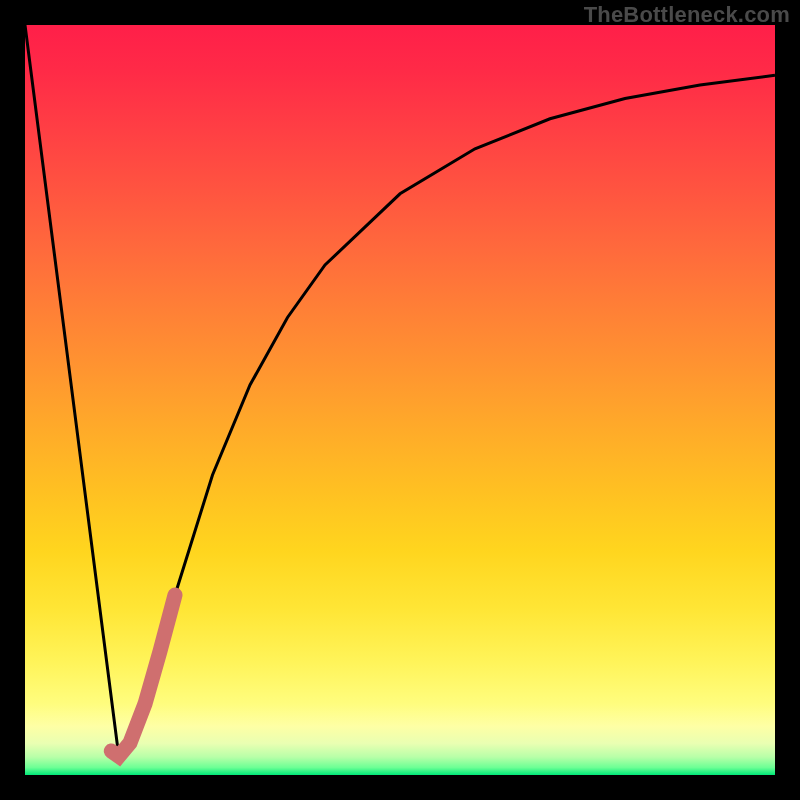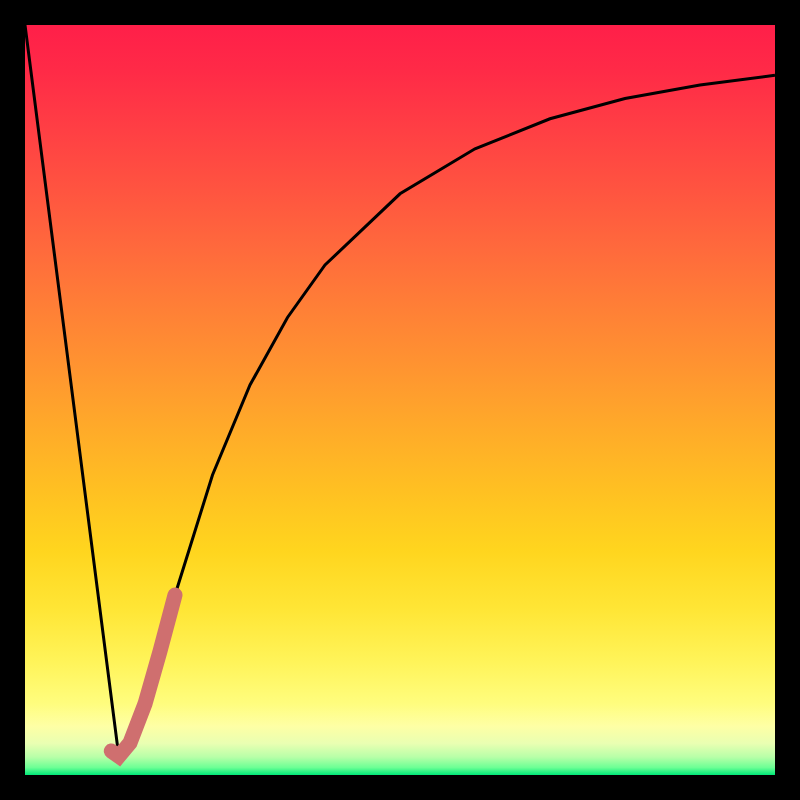--- a/index.html
+++ b/index.html
@@ -36,20 +36,21 @@
     font-weight: 600;
     color: #4a4a4a;
     letter-spacing: 0.2px;
     user-select: none;
   }
 </style>
 </head>
 <body>
 
 <div class="frame">
+  <div class="watermark">TheBottleneck.com</div>
 
   <div class="plot-box">
     <svg id="plot-svg" width="750" height="750" viewBox="0 0 750 750">
       <defs>
         <linearGradient id="bg-grad" x1="0" y1="0" x2="0" y2="1">
             <stop offset="0%" stop-color="#ff1f49"></stop>
             <stop offset="6%" stop-color="#ff2a47"></stop>
             <stop offset="14.000000000000002%" stop-color="#ff3f44"></stop>
             <stop offset="22%" stop-color="#ff5440"></stop>
             <stop offset="30%" stop-color="#ff6a3c"></stop>

